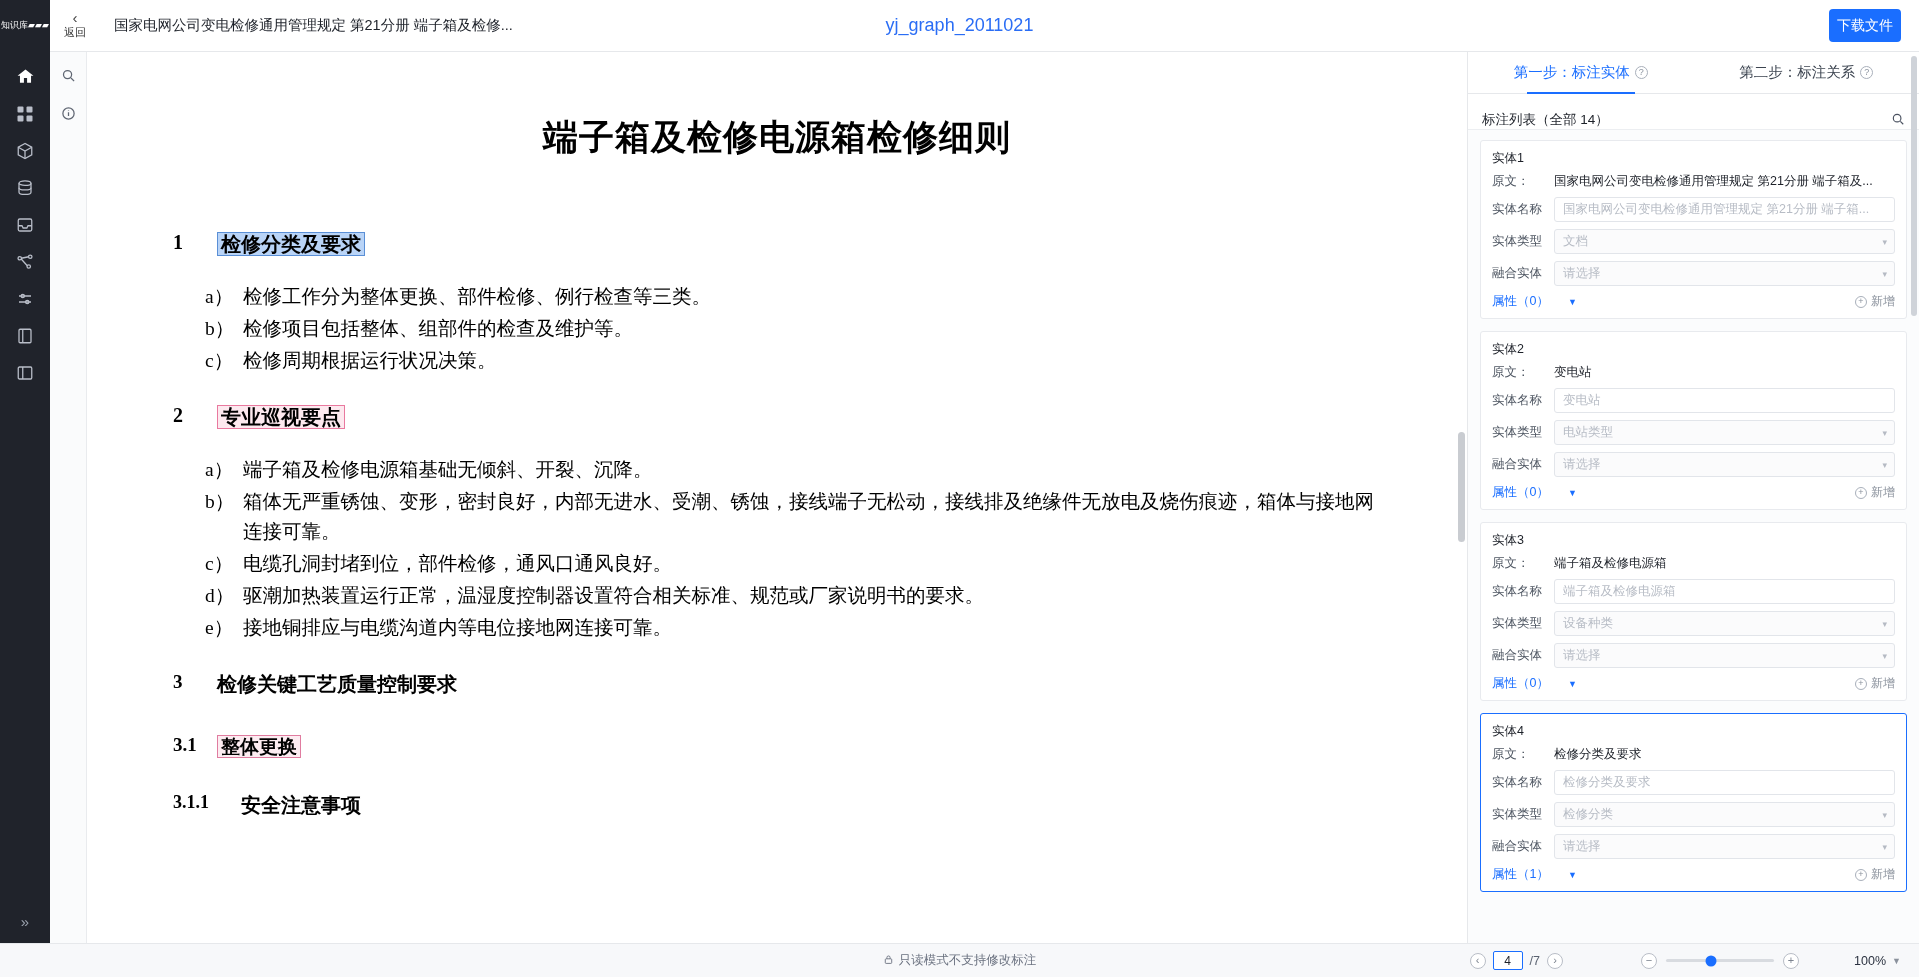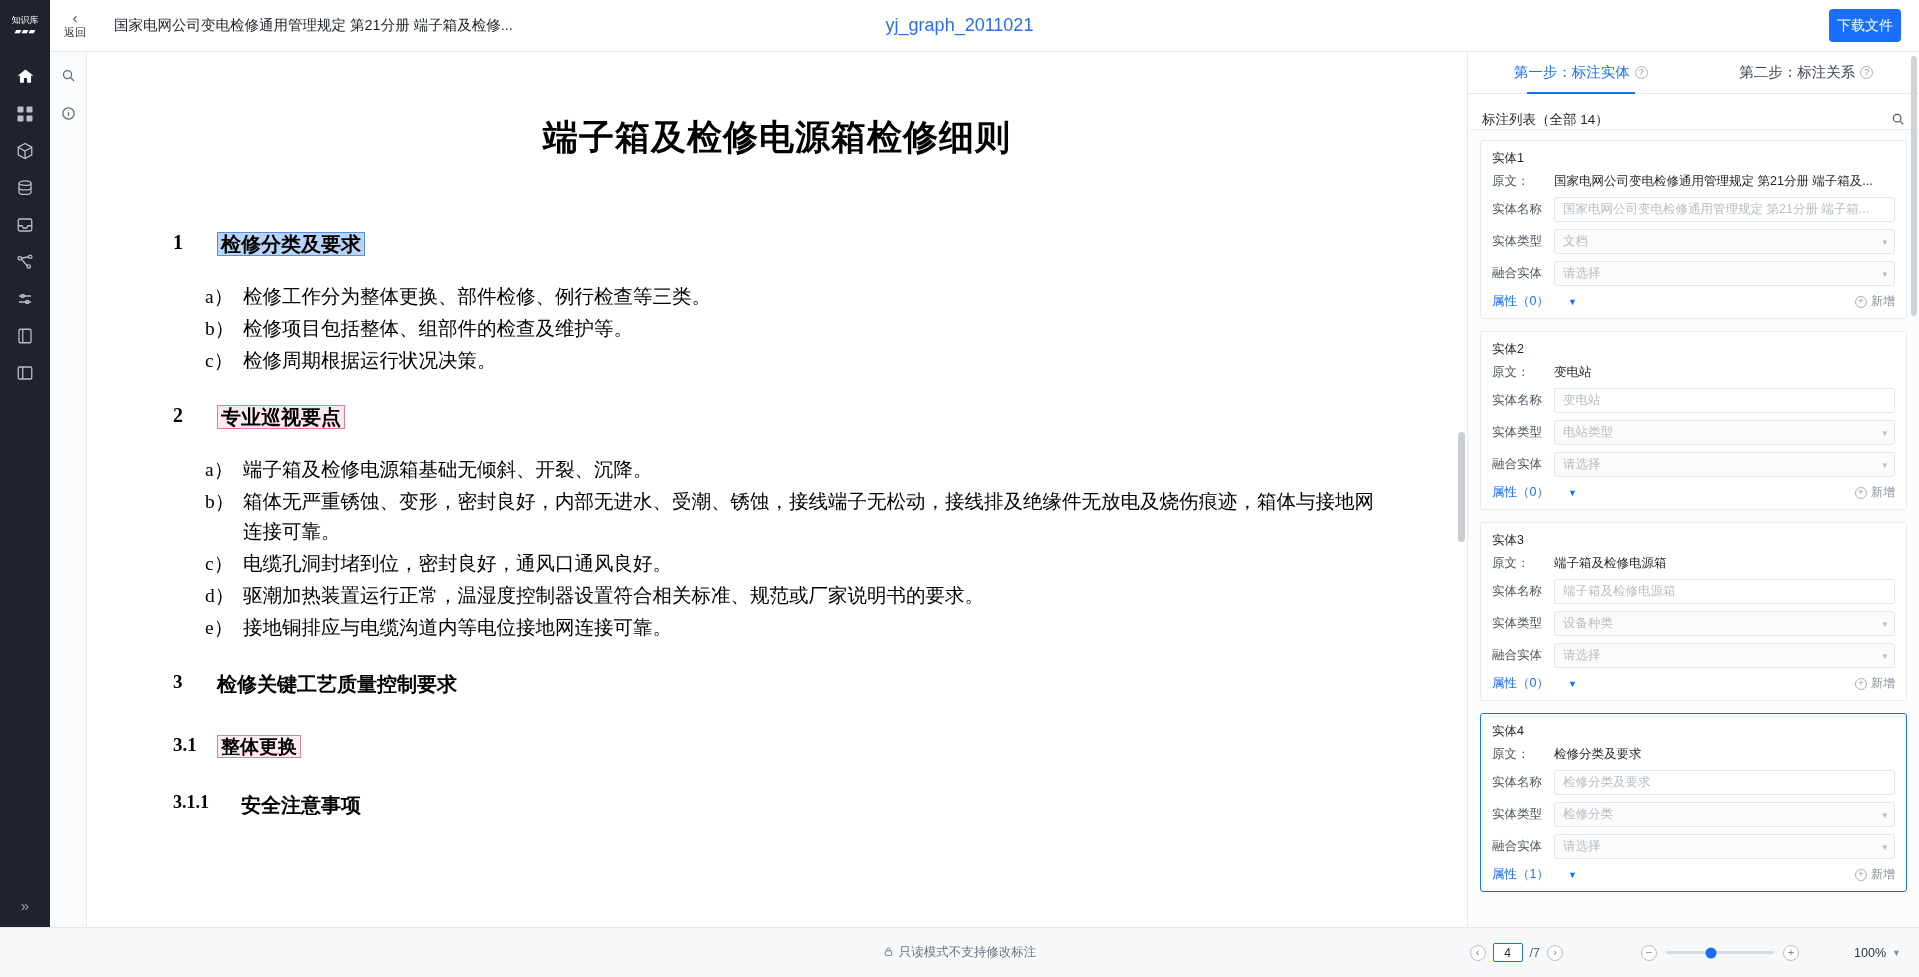--- a/index.html
+++ b/index.html
@@ -18,21 +18,21 @@
     background: #ffffff;
     border-bottom: 1px solid #e6e8eb;
     display: flex; align-items: center;
     position: relative;
     z-index: 30;
   }
   .logo-block {
     width: 50px; height: 52px;
     background: #20232b;
     color: #fff;
-    display: flex; flex-direction: column;
+    display: flex; flex-direction: row;
     align-items: center; justify-content: center;
     font-size: 9px; line-height: 11px;
     letter-spacing: 0px;
   }
   .logo-block .l2 { font-size: 9px; }
   .back-btn {
     width: 50px; height: 52px;
     display: flex; flex-direction: column;
     align-items: center; justify-content: center;
     color: #333; font-size: 11px;
@@ -324,21 +324,21 @@
   }
   .panel-sb {
     position: absolute; right: 2px; top: 4px;
     width: 6px; height: 260px;
     background: #cfd3d9;
     border-radius: 4px;
   }
 
   
   .bottombar {
-    height: 50px; min-height: 34px;
+    height: 34px; min-height: 34px;
     background: #f7f8fa;
     border-top: 1px solid #e6e8eb;
     display: flex; align-items: center;
     position: relative;
     font-size: 12.5px;
     color: #5a6270;
   }
   .readonly {
     position: absolute; left: 0; right: 0;
     text-align: center;
@@ -548,21 +548,21 @@
             <div class="li">
               <div class="mk">a）</div>
               <div class="tx">端子箱及检修电源箱基础无倾斜、开裂、沉降。</div>
             </div>
             <div class="li">
               <div class="mk">b）</div>
               <div class="tx">箱体无严重锈蚀、变形，密封良好，内部无进水、受潮、锈蚀，接线端子无松动，接线排及绝缘件无放电及烧伤痕迹，箱体与接地网连接可靠。</div>
             </div>
             <div class="li">
               <div class="mk">c）</div>
-              <div class="tx">电缆孔洞封堵到位，密封良好，通风口通风良好。</div>
+              <div class="tx">电缆孔洞封堵到位，部件检修，通风口通风良好。</div>
             </div>
             <div class="li">
               <div class="mk">d）</div>
               <div class="tx">驱潮加热装置运行正常，温湿度控制器设置符合相关标准、规范或厂家说明书的要求。</div>
             </div>
             <div class="li">
               <div class="mk">e）</div>
               <div class="tx">接地铜排应与电缆沟道内等电位接地网连接可靠。</div>
             </div>
           </div>

